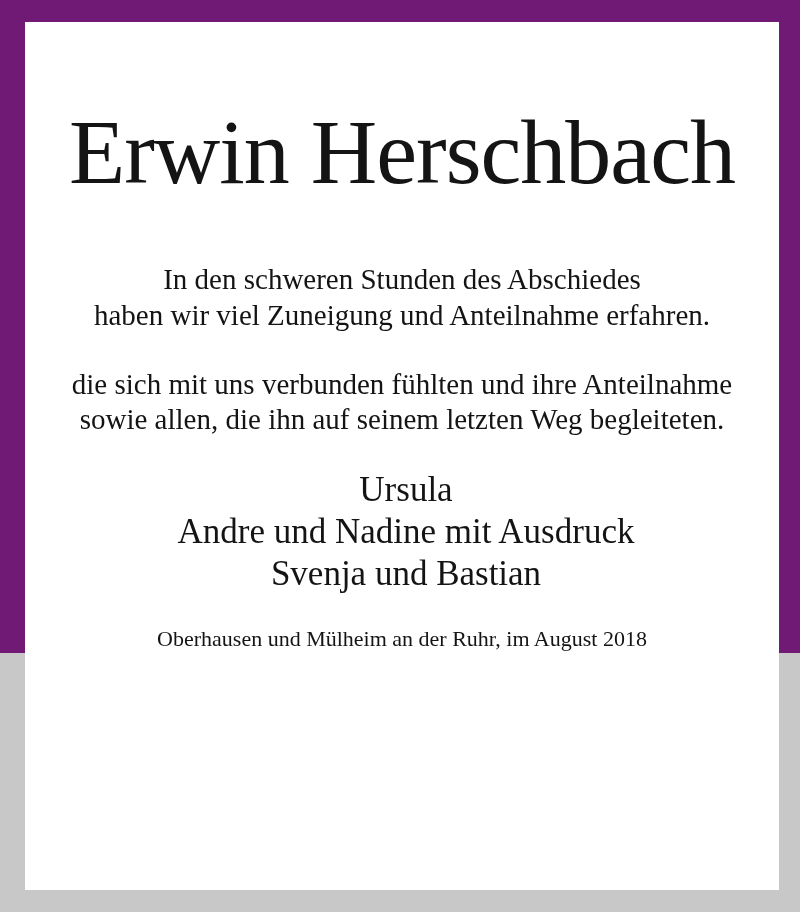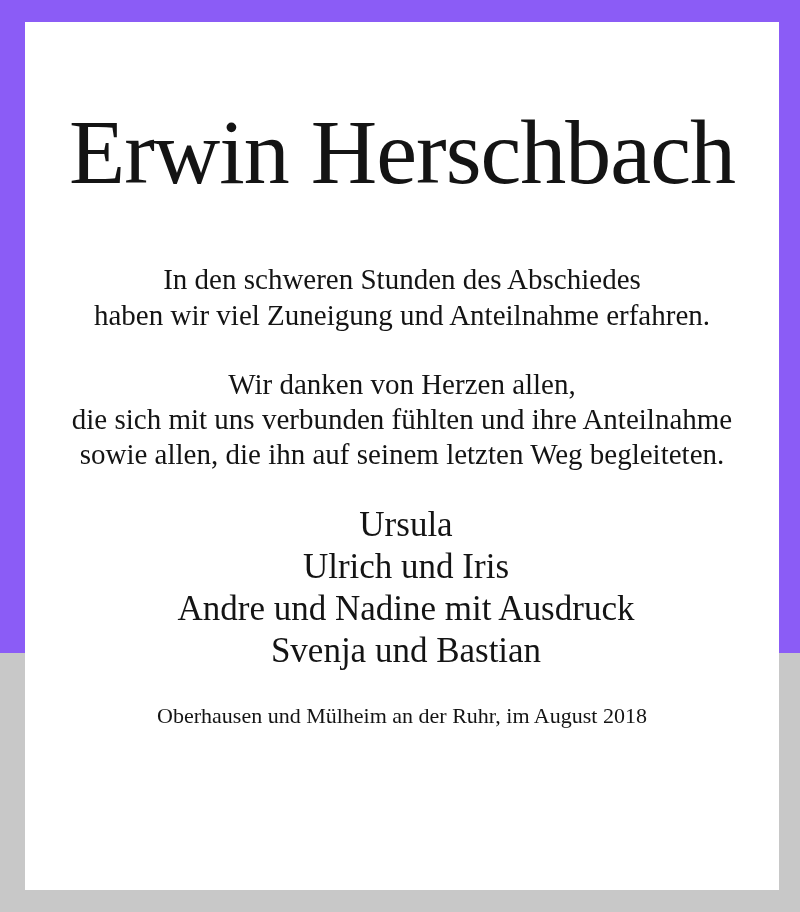--- a/index.html
+++ b/index.html
@@ -9,21 +9,21 @@
   body {
     width: 800px;
     height: 912px;
     background: #c8c8c8;
     font-family: "Liberation Serif", "DejaVu Serif", serif;
     overflow: hidden;
   }
   .page {
     width: 800px;
     height: 653px;
-    background: #8b5cf6;
+    background: #701a75;
   }
   .card {
     position: absolute;
     left: 25px;
     top: 22px;
     width: 754px;
     height: 868px;
     background: #ffffff;
     color: #141414;
     text-align: center;
@@ -79,28 +79,26 @@
 
     <h1 class="name">Erwin Herschbach</h1>
 
 
     <div class="para condolence">
       <span class="line">In den schweren Stunden des Abschiedes</span>
       <span class="line">haben wir viel Zuneigung und Anteilnahme erfahren.</span>
     </div>
 
     <div class="para thanks">
-      <span class="line">Wir danken von Herzen allen,</span>
       <span class="line">die sich mit uns verbunden fühlten und ihre Anteilnahme</span>
       <span class="line">sowie allen, die ihn auf seinem letzten Weg begleiteten.</span>
     </div>
 
     <div class="names">
       <span class="line">Ursula</span>
-      <span class="line">Ulrich und Iris</span>
       <span class="line">Andre und Nadine mit Ausdruck</span>
       <span class="line">Svenja und Bastian</span>
     </div>
 
     <p class="place">Oberhausen und Mülheim an der Ruhr, im August 2018</p>
 
   </main>
 </div>
 
 </body></html>

